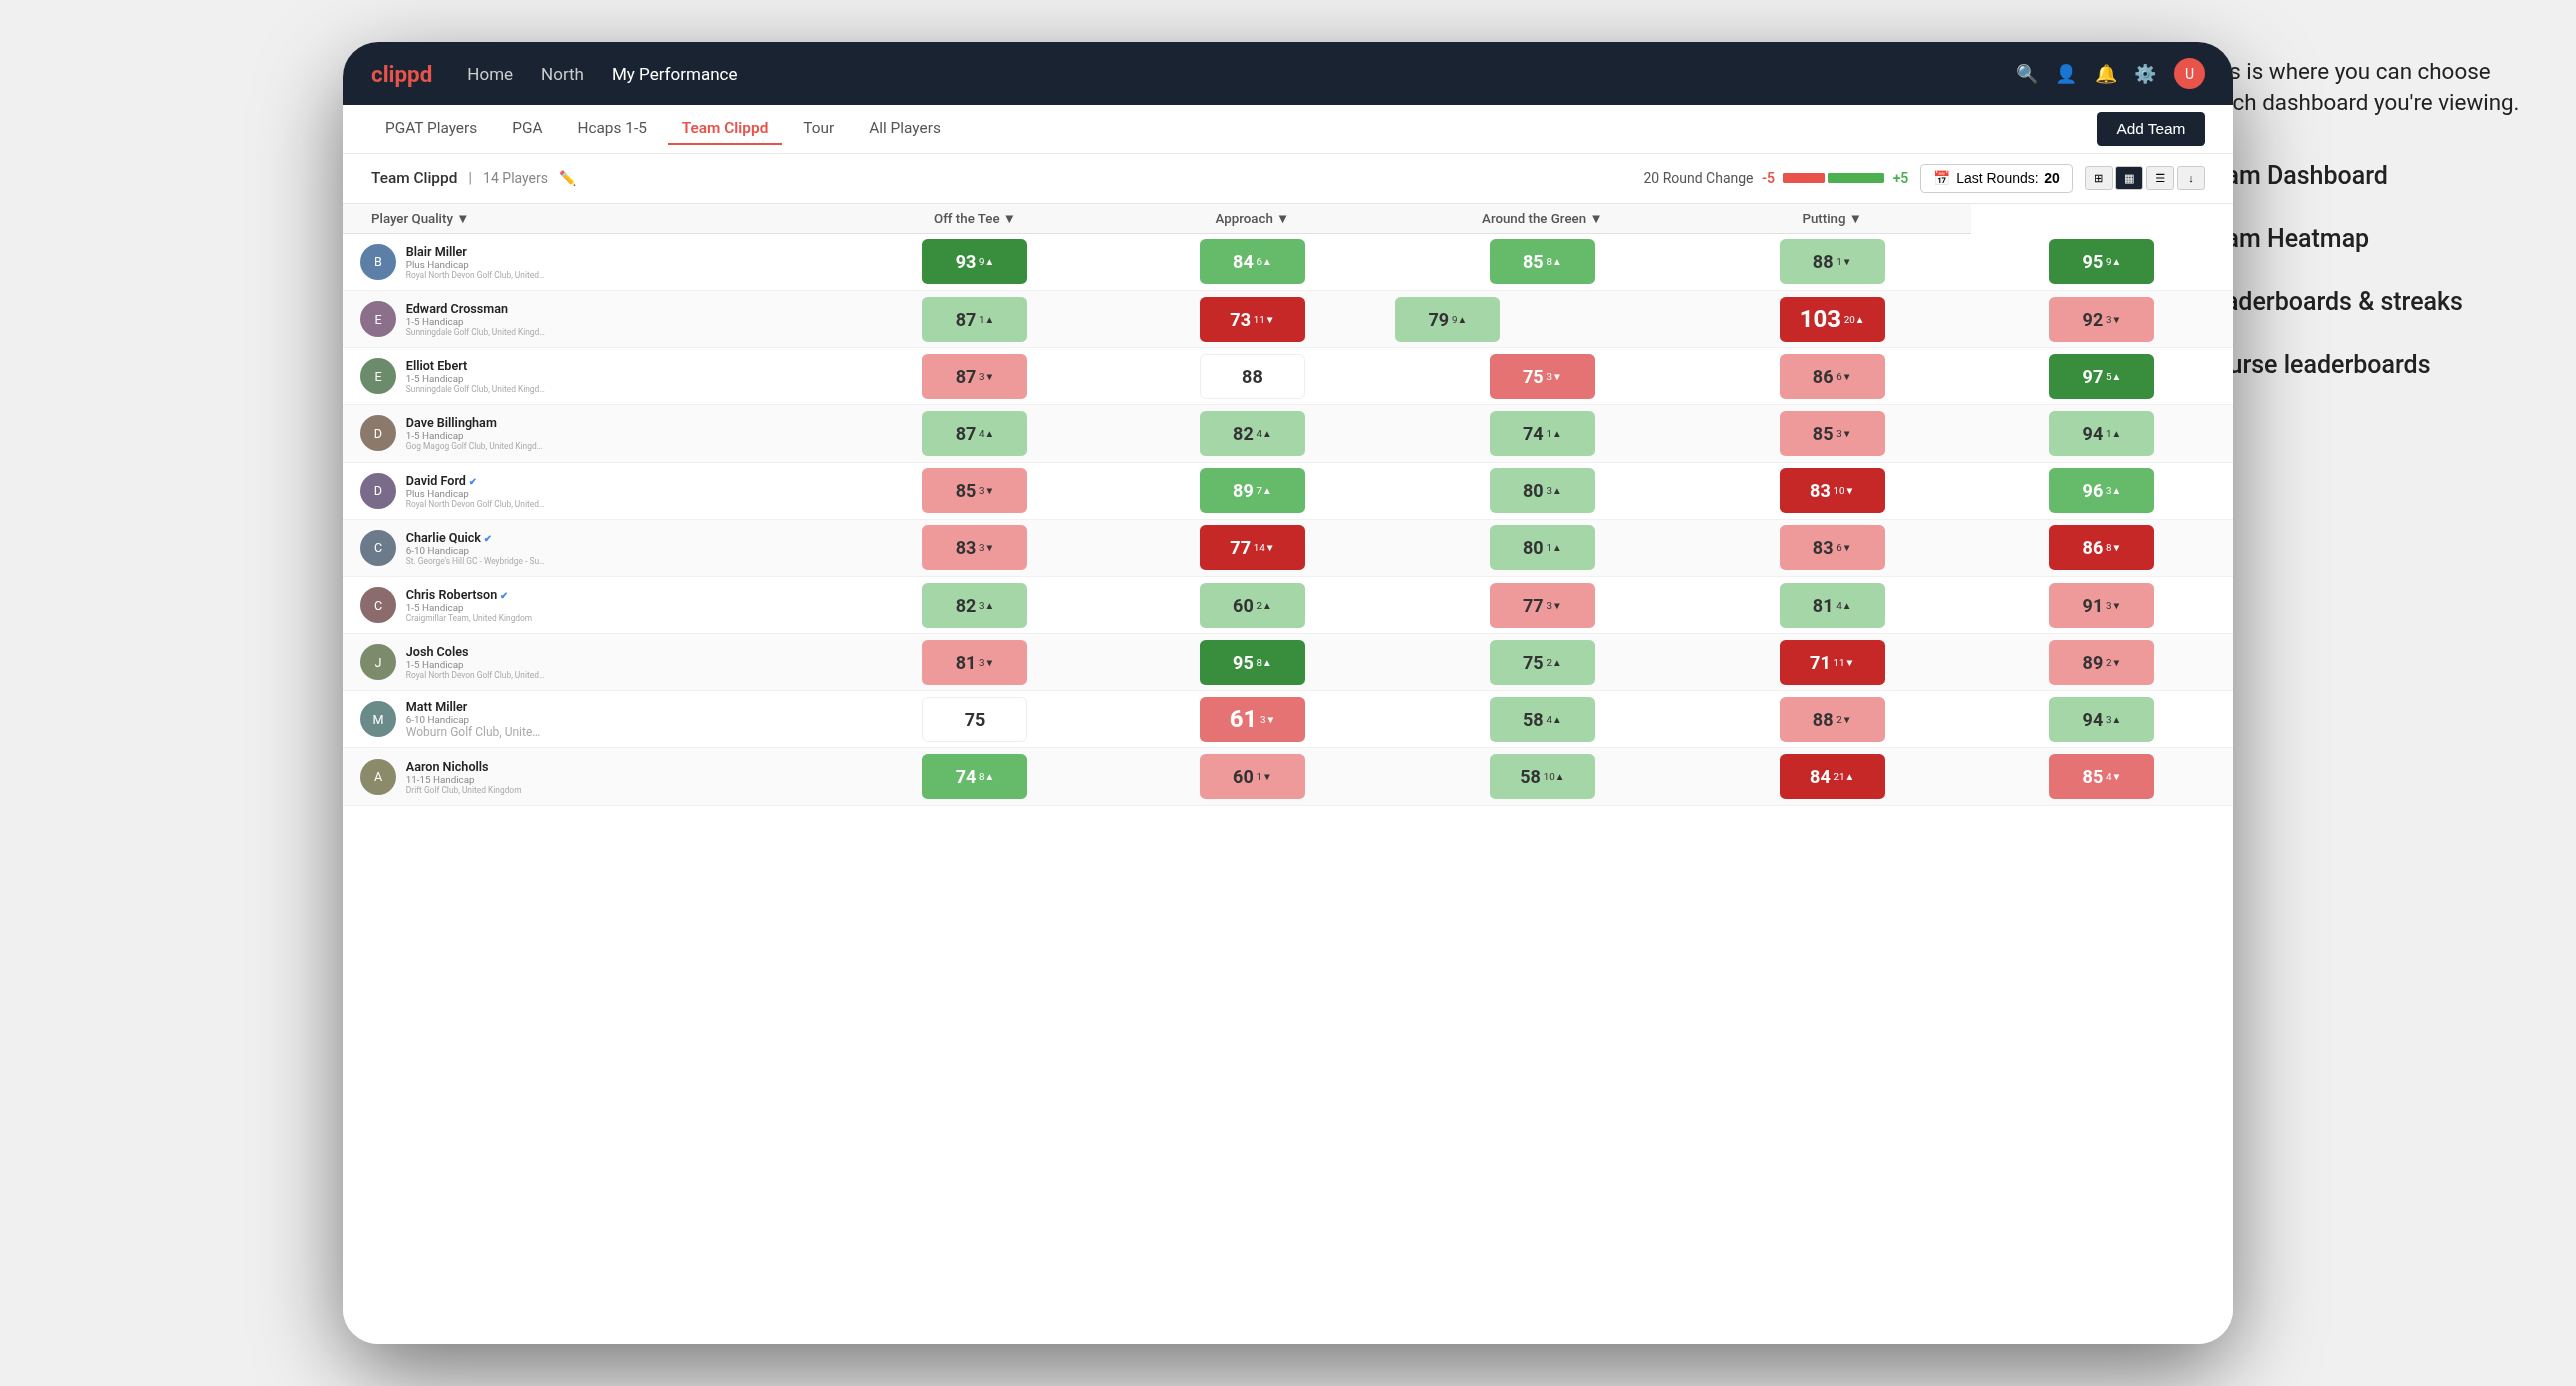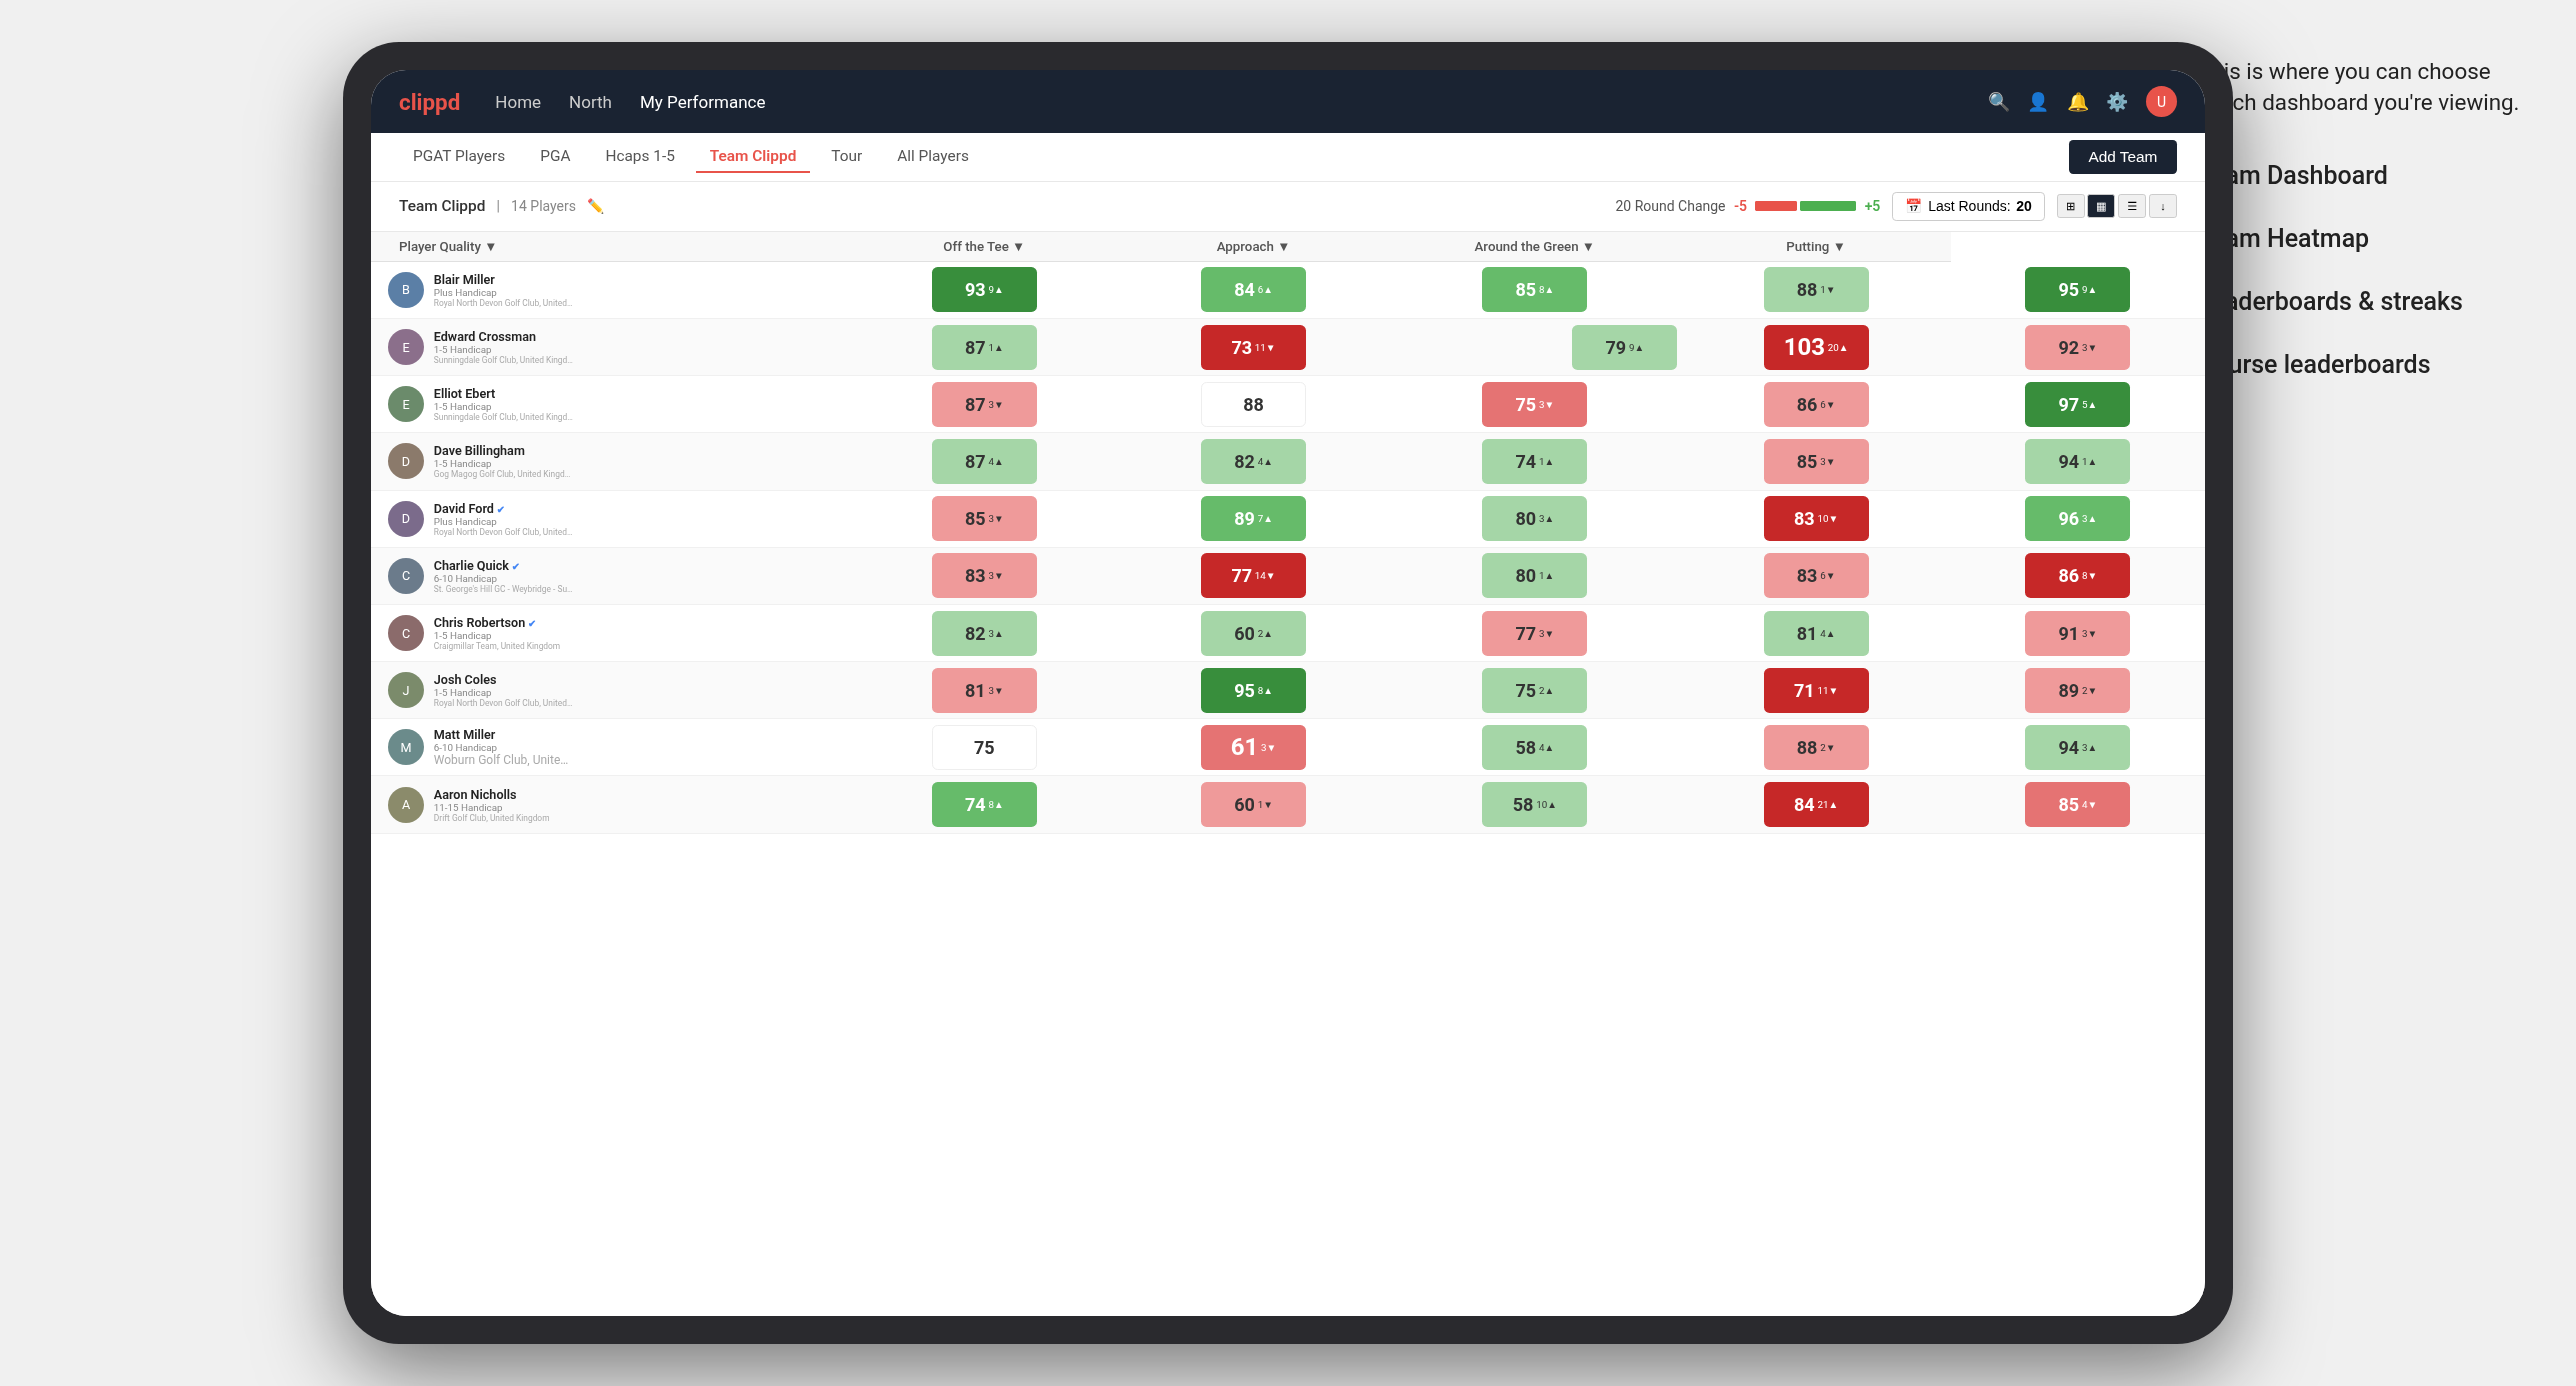--- a/index.html
+++ b/index.html
@@ -46,21 +46,20 @@
       width: 140px;
       height: 140px;
     }
 
     
     .tablet-frame {
       width: 1890px;
       height: 1302px;
       background: #2a2a2e;
       border-radius: 56px;
-      padding: 28px;
       box-shadow: 0 28px 84px rgba(0,0,0,0.5);
       position: relative;
     }
     .tablet-screen {
       width: 100%;
       height: 100%;
       background: #fff;
       border-radius: 35px;
       overflow: hidden;
       display: flex;
@@ -404,21 +403,21 @@
                   </div>
                 </td>
                 <td style="text-align: center; min-width: 119px; padding: 5.6px 4.2px;"><div style="display: inline-flex; align-items: center; justify-content: center; width: 105px; height: 45px; border-radius: 5.6px; gap: 2.8px; background: rgb(165, 214, 167); color: rgb(51, 51, 51);">
                     <span style="font-size: 18px; font-weight: 700;">87</span>
                     <span style="font-size: 9.8px; display: flex; align-items: center;">1▲</span>
                   </div></td>
                 <td style="text-align: center; min-width: 119px; padding: 5.6px 4.2px;"><div style="display: inline-flex; align-items: center; justify-content: center; width: 105px; height: 45px; border-radius: 5.6px; gap: 2.8px; background: rgb(198, 40, 40); color: rgb(255, 255, 255);">
                     <span style="font-size: 18px; font-weight: 700;">73</span>
                     <span style="font-size: 9.8px; display: flex; align-items: center;">11▼</span>
                   </div></td>
-                <td style="text-align: right; min-width: 119px; padding: 5.6px 4.2px;"><div style="display: inline-flex; align-items: center; justify-content: center; width: 105px; height: 45px; border-radius: 5.6px; gap: 2.8px; background: rgb(165, 214, 167); color: rgb(51, 51, 51);">
+                <td style="text-align: left; min-width: 119px; padding: 5.6px 4.2px;"><div style="display: inline-flex; align-items: center; justify-content: center; width: 105px; height: 45px; border-radius: 5.6px; gap: 2.8px; background: rgb(165, 214, 167); color: rgb(51, 51, 51);">
                     <span style="font-size: 18px; font-weight: 700;">79</span>
                     <span style="font-size: 9.8px; display: flex; align-items: center;">9▲</span>
                   </div></td>
                 <td style="text-align: center; min-width: 119px; padding: 5.6px 4.2px;"><div style="display: inline-flex; align-items: center; justify-content: center; width: 105px; height: 45px; border-radius: 5.6px; gap: 2.8px; background: rgb(198, 40, 40); color: rgb(255, 255, 255);">
                     <span style="font-size: 24px; font-weight: 700;">103</span>
                     <span style="font-size: 9.8px; display: flex; align-items: center;">20▲</span>
                   </div></td>
                 <td style="text-align: center; min-width: 119px; padding: 5.6px 4.2px;"><div style="display: inline-flex; align-items: center; justify-content: center; width: 105px; height: 45px; border-radius: 5.6px; gap: 2.8px; background: rgb(239, 154, 154); color: rgb(51, 51, 51);">
                     <span style="font-size: 18px; font-weight: 700;">92</span>
                     <span style="font-size: 9.8px; display: flex; align-items: center;">3▼</span>

